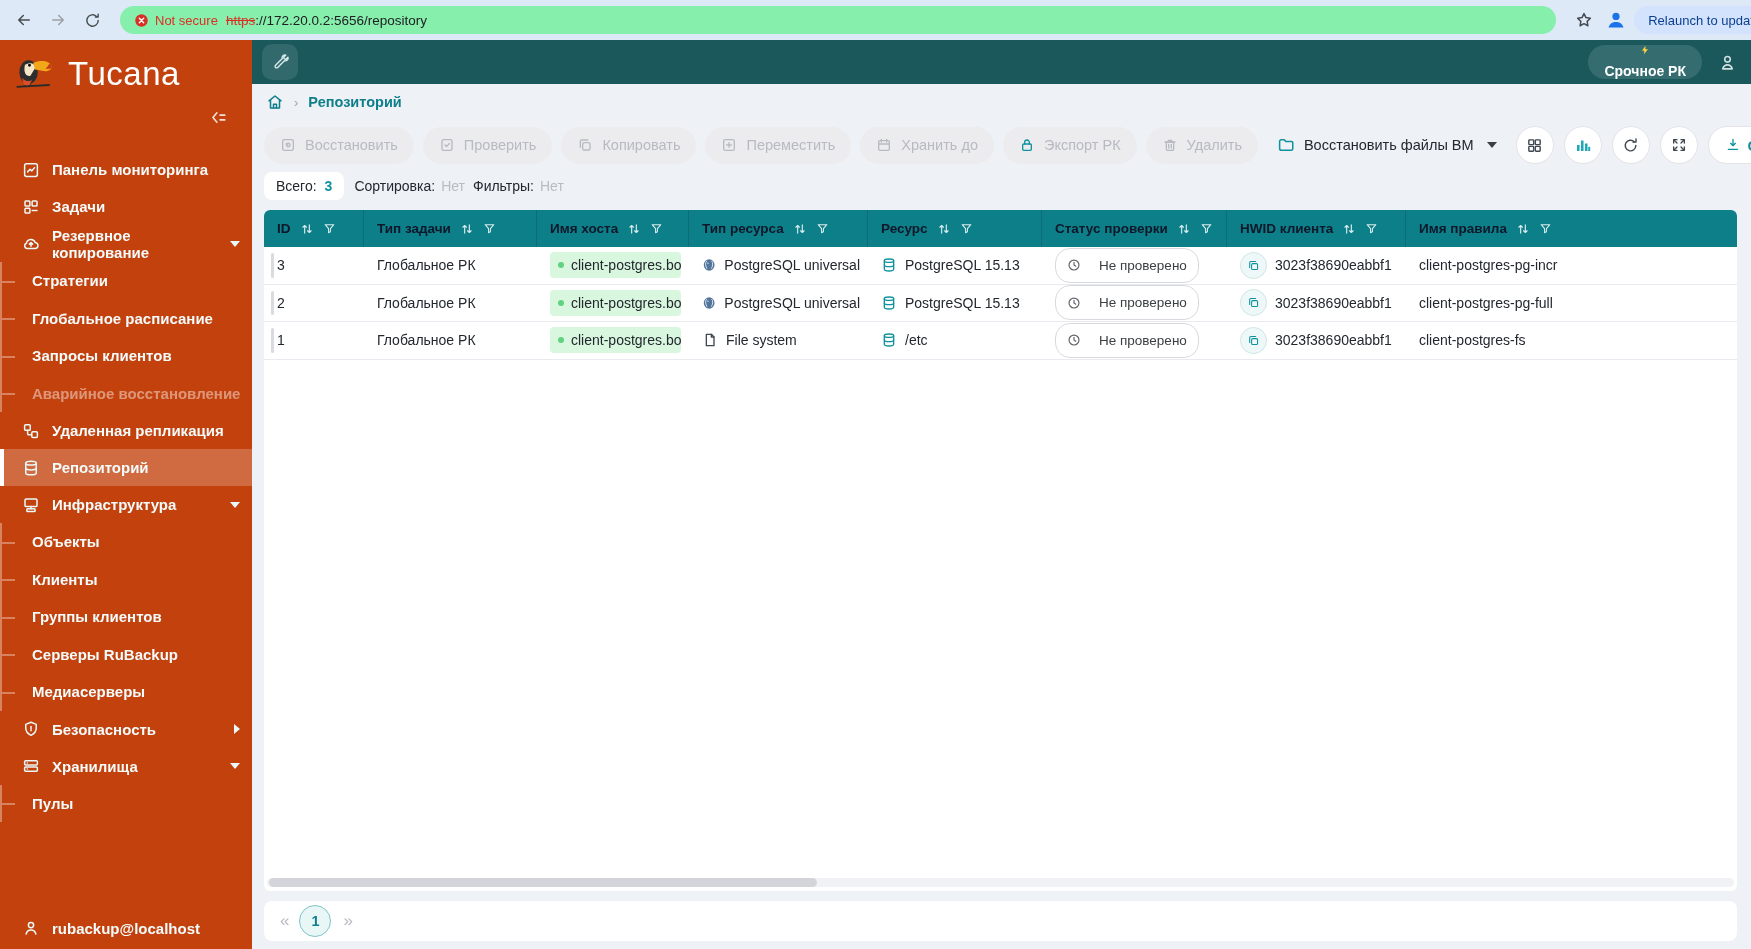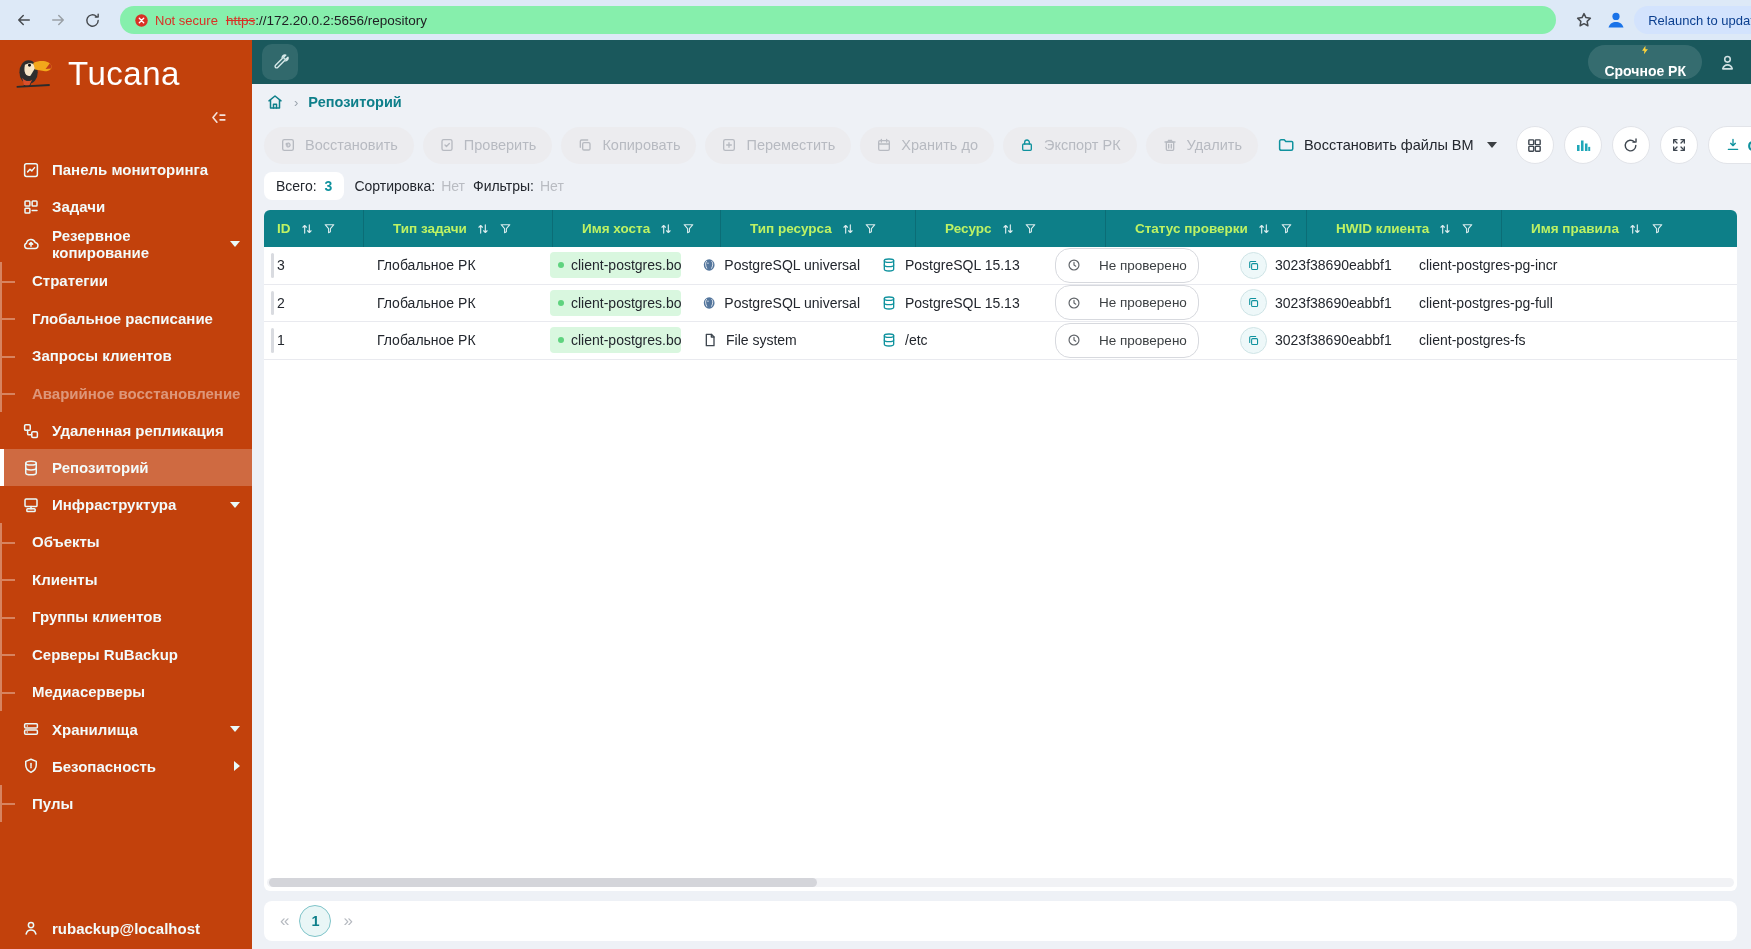--- a/index.html
+++ b/index.html
@@ -62,21 +62,21 @@
 
   .summary { display:flex; align-items:center; gap:10px; padding:2px 14px 8px 12px; font-size:14px; flex:0 0 auto; }
   .total-pill { background:#ffffff; border-radius:8px; padding:6px 12px; display:flex; gap:8px; align-items:center; }
   .total-pill b { color:#0f929e; font-weight:700; }
   .sum-label { color:#23272e; font-weight:500; }
   .sum-val { color:#b9bcc2; font-weight:500; }
 
   
   .card { margin:2px 14px 0 12px; background:#ffffff; border-radius:6px; flex:1 1 auto; display:flex; flex-direction:column; overflow:hidden; }
   .grid { display:grid; grid-template-columns:100px 173px 152px 179px 174px 185px 179px minmax(0,1fr); align-items:center; }
-  .thead { background:#0d7f88; color:#bef264; height:37px; border-radius:4px 4px 0 0; flex:0 0 auto;gap:16px; }
+  .thead { background:#0d7f88; color:#0f172a; height:37px; border-radius:4px 4px 0 0; flex:0 0 auto; }
   .th { display:flex; align-items:center; gap:9px; height:37px; padding:0 8px 0 13px; font-size:13.5px; font-weight:700; border-right:1px solid #0b6d76; overflow:hidden; white-space:nowrap; }
   .th:last-child { border-right:none; }
   .th .hic { color:rgba(255,255,255,0.85); flex:0 0 auto; }
   .trow { height:37.5px; border-bottom:1px solid #e9eaef; position:relative; font-size:14px; }
   .trow::before { content:''; position:absolute; left:7px; top:6px; bottom:6px; width:3px; background:#d9dbe0; border-radius:2px; }
   .td { padding:0 8px 0 13px; display:flex; align-items:center; gap:8px; overflow:hidden; white-space:nowrap; }
   .host-pill { display:inline-flex; align-items:center; gap:7px; background:#d9f7df; border-radius:4px; padding:5px 8px; max-width:140px; overflow:hidden; }
   .host-dot { width:6px; height:6px; border-radius:50%; background:#5fd37f; flex:0 0 auto; }
   .status-pill { display:inline-flex; align-items:center; gap:18px; border:1px solid #d7d9de; border-radius:15px; padding:9px 11px; color:#3c4043; font-size:13.5px; background:#fff; }
   .copy-chip { width:27px; height:27px; border-radius:50%; background:#eef8f9; border:1px solid #cfe4e6; display:flex; align-items:center; justify-content:center; color:#0f929e; flex:0 0 auto; }
@@ -232,35 +232,35 @@
         </div>
       <div class="s-item">
           <span>Серверы RuBackup</span>
         </div>
       <div class="s-item">
           <span>Медиасерверы</span>
         </div>
     </div>
     <div class="m-item">
       <svg class="ic m-icon" viewBox="0 0 24 24">
+          <path d="M12 3l7 2.8v5c0 4.6-3 7.8-7 9.7-4-1.9-7-5.1-7-9.7v-5z"></path>
+          <path d="M12 8.5v3"></path>
+          <circle cx="12" cy="13.8" r="0.4"></circle>
+        </svg>
+      <span>Безопасность</span>
+      <span class="cap caret-r"></span>
+    </div>
+    <div class="m-item">
+      <svg class="ic m-icon" viewBox="0 0 24 24">
           <rect x="3.5" y="5" width="17" height="5.8" rx="1.4"></rect>
           <rect x="3.5" y="13.2" width="17" height="5.8" rx="1.4"></rect>
           <path d="M7 7.9h.01M7 16.1h.01"></path>
         </svg>
       <span>Хранилища</span>
       <span class="cap caret-d"></span>
-    </div>
-    <div class="m-item">
-      <svg class="ic m-icon" viewBox="0 0 24 24">
-          <path d="M12 3l7 2.8v5c0 4.6-3 7.8-7 9.7-4-1.9-7-5.1-7-9.7v-5z"></path>
-          <path d="M12 8.5v3"></path>
-          <circle cx="12" cy="13.8" r="0.4"></circle>
-        </svg>
-      <span>Безопасность</span>
-      <span class="cap caret-r"></span>
     </div>
     <div class="submenu">
       <div class="s-item">
           <span>Пулы</span>
         </div>
     </div>
   </div>
 
   <div class="side-user">
     <svg class="ic m-icon" viewBox="0 0 24 24">

